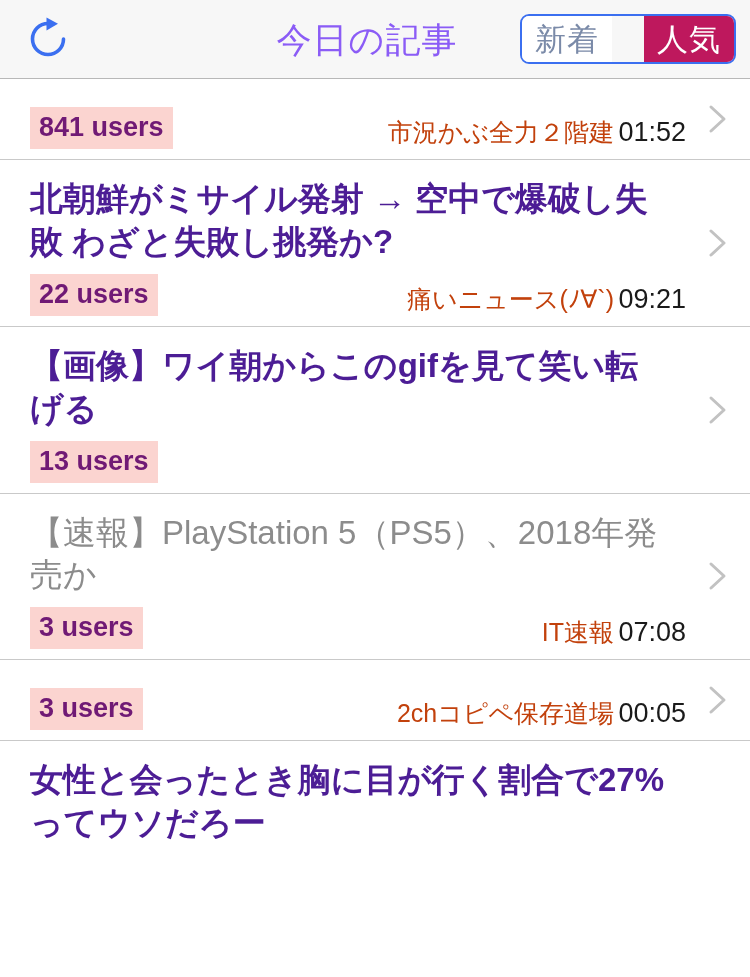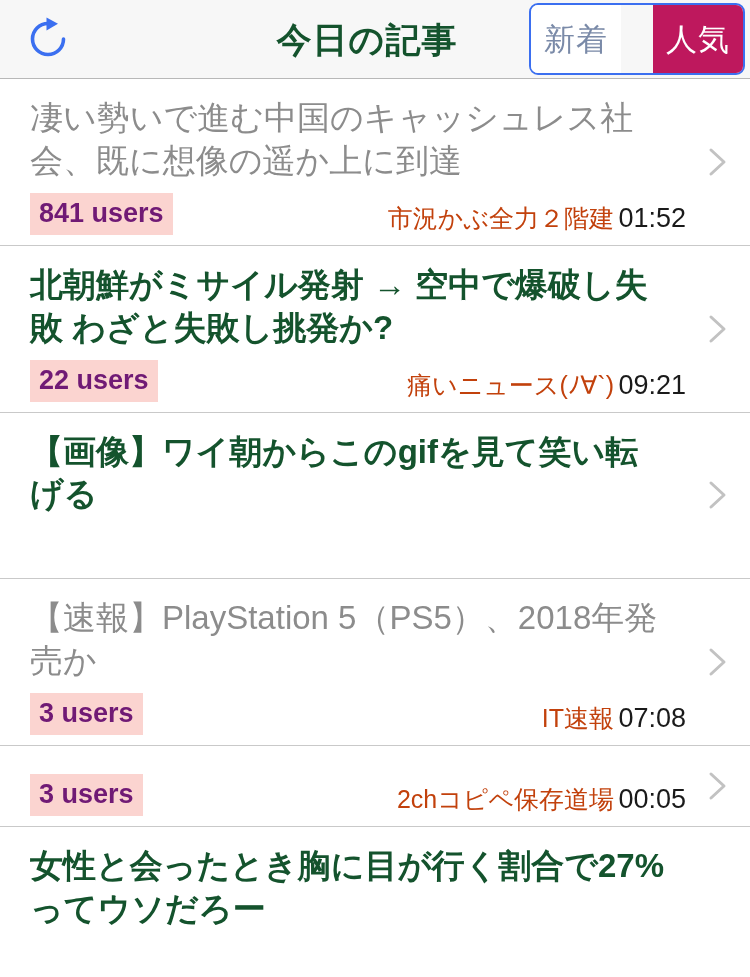--- a/index.html
+++ b/index.html
@@ -44,39 +44,39 @@
     border: none;
   }
   .refresh-btn svg { display: block; }
 
   .page-title {
     position: absolute;
     left: 0;
     right: 16px;
     text-align: center;
     font-size: 35px;
-    color: #14532d;
-    font-weight: 700;
+    color: #8b5cf6;
+    font-weight: 400;
     letter-spacing: 1px;
     line-height: 1;
     top: 50%;
     transform: translateY(-50%);
     pointer-events: none;
   }
 
   .segmented {
     position: absolute;
-    right: 5px;
+    right: 14px;
     top: 50%;
     transform: translateY(-50%);
     display: flex;
     border: 2px solid #3b6ff0;
     border-radius: 9px;
     overflow: hidden;
-    height: 72px;
+    height: 50px;
   }
   .seg-item {
     display: flex;
     align-items: center;
     justify-content: center;
     min-width: 80px;
     padding: 0 13px;
     font-size: 31px;
     letter-spacing: 1px;
     cursor: pointer;
@@ -101,21 +101,21 @@
     padding: 18px 60px 10px 30px;
     border-bottom: 1px solid #c9c9c9;
     background: #ffffff;
     cursor: pointer;
   }
   .row:last-child { border-bottom: none; }
 
   .row-title {
     font-size: 33px;
     line-height: 1.30;
-    color: #14532d;
+    color: #4c1d95;
     font-weight: 700;
     letter-spacing: 0px;
     word-break: break-all;
     max-width: 640px;
   }
   .row.visited .row-title {
     color: #8c8c8c;
     font-weight: 400;
   }
 
@@ -190,21 +190,20 @@
     <div class="segmented">
       <div class="seg-item">新着</div>
       <div class="seg-item active">人気</div>
     </div>
 
   </div>
 
   <div class="list">
 
     <div class="row visited">
-      <div class="row-title">凄い勢いで進む中国のキャッシュレス社会、既に想像の遥か上に到達</div>
       <div class="row-footer">
         <span class="users-badge">841 users</span>
         <span class="meta">
           <span class="meta-source">市況かぶ全力２階建</span>
           <span class="meta-time">01:52</span>
         </span>
       </div>
       <span class="chevron">
         <svg width="34" height="34" viewBox="0 0 34 34">
           <path d="M11 5 L24 17 L11 29" fill="none" stroke="#c2c2c2" stroke-width="3" stroke-linecap="round" stroke-linejoin="round"></path>
@@ -224,20 +223,21 @@
       <span class="chevron">
         <svg width="34" height="34" viewBox="0 0 34 34">
           <path d="M11 5 L24 17 L11 29" fill="none" stroke="#c2c2c2" stroke-width="3" stroke-linecap="round" stroke-linejoin="round"></path>
         </svg>
       </span>
     </div>
 
     <div class="row">
       <div class="row-title">【画像】ワイ朝からこのgifを見て笑い転げる</div>
       <div class="row-footer">
+        <span class="users-badge">13 users</span>
       </div>
       <span class="chevron">
         <svg width="34" height="34" viewBox="0 0 34 34">
           <path d="M11 5 L24 17 L11 29" fill="none" stroke="#c2c2c2" stroke-width="3" stroke-linecap="round" stroke-linejoin="round"></path>
         </svg>
       </span>
     </div>
 
     <div class="row visited">
       <div class="row-title">【速報】PlayStation 5（PS5）、2018年発売か</div>

